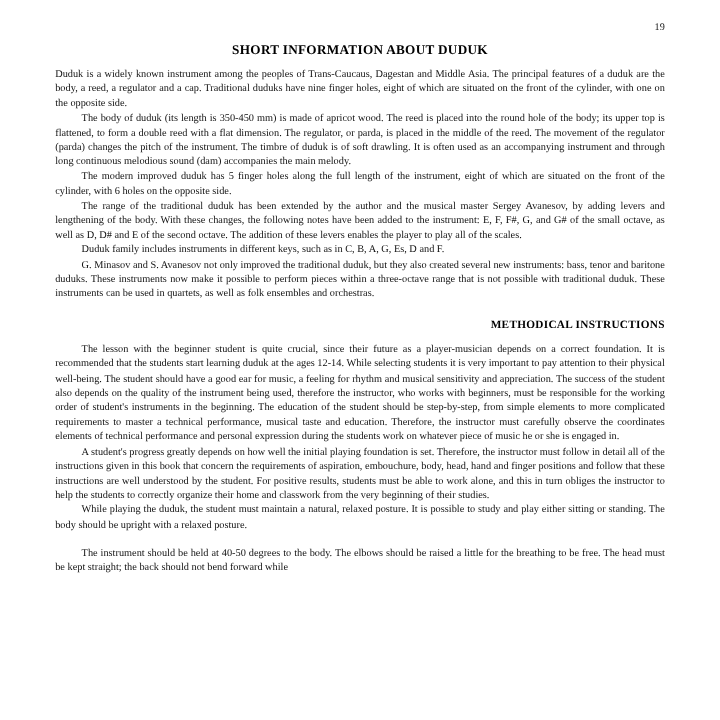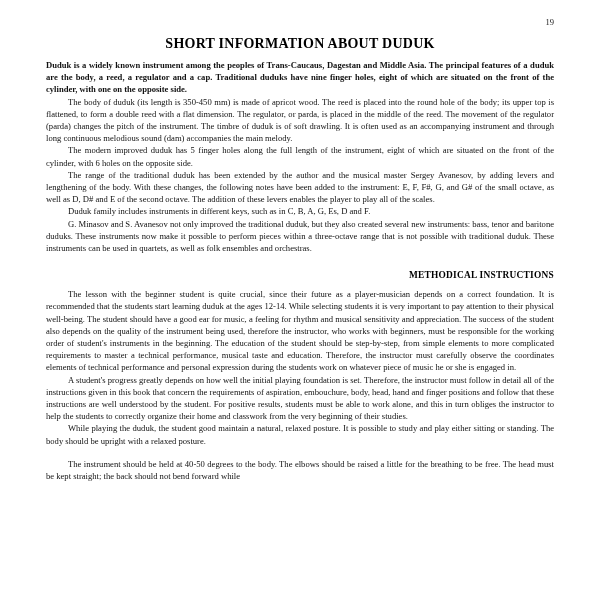--- a/index.html
+++ b/index.html
@@ -27,21 +27,21 @@
     top: 18px;
     right: 46px;
     font-size: 8.5px;
     line-height: 1;
     color: #1a1a1a;
   }
   .doc-body {
     margin-top: 22px;
   }
   h1.section-title {
-    font-size: 14px;
+    font-size: 11px;
     font-weight: bold;
     text-align: center;
     margin: 0 0 7px 0;
     letter-spacing: 0.25px;
     color: #000;
   }
   h2.section-title {
     font-size: 9.4px;
     font-weight: bold;
     text-align: right;
@@ -54,21 +54,20 @@
     line-height: 1.42;
     text-align: justify;
     text-justify: inter-word;
     margin: 0;
     text-indent: 22px;
     color: #111;
     hyphens: none;
   }
   p.para.noindent {
     text-indent: 0;
-    font-weight: bold;
   }
   .gap-med { height: 11px; }
 </style>
 </head>
 <body>
 
 <div class="page">
 
   <div class="page-number">19</div>
 
@@ -82,18 +81,18 @@
     <p class="para">The range of the traditional duduk has been extended by the author and the musical master Sergey Avanesov, by adding levers and lengthening of the body.  With these changes, the following notes have been added to the instrument: E, F, F#, G, and G# of the small octave, as well as D, D# and E of the second octave.  The addition of these levers enables the player to play all of the scales.</p>
     <p class="para">Duduk family includes instruments in different keys, such as in C, B, A, G, Es, D and F.</p>
     <p class="para">G. Minasov and S. Avanesov not only improved the traditional duduk, but they also created several new instruments: bass, tenor and baritone duduks.  These instruments now make it possible to perform pieces within a three-octave range that is not possible with traditional duduk.  These instruments can be used in quartets, as well as folk ensembles and orchestras.</p>
 
     <h2 class="section-title">METHODICAL INSTRUCTIONS</h2>
 
     <p class="para">The lesson with the beginner student is quite crucial, since their future as a player-musician depends on a correct foundation. It is recommended that the students start learning duduk at the ages 12-14. While selecting students it is very important to pay attention to their physical well-being. The student should have a good ear for music, a feeling for rhythm and musical sensitivity and appreciation.  The success  of the student also depends on the quality of the instrument being used, therefore the instructor, who works with beginners, must  be responsible for the working order of student's instruments in the beginning. The education of the student should be step-by-step, from simple elements to more complicated requirements to master a technical performance, musical taste and education. Therefore, the instructor must carefully observe the coordinates elements of technical performance and personal expression during the students work on whatever piece of music he or she is engaged in.</p>
     <p class="para">A student's progress greatly depends on how well the initial playing foundation is set. Therefore, the instructor must  follow in detail all of the instructions given in this book that concern the requirements of aspiration, embouchure, body, head, hand and  finger  positions  and  follow that these  instructions are well understood by the student. For positive results, students must be able to work alone, and this in turn obliges the instructor to help the students to correctly organize their home and classwork from the very beginning of their studies.</p>
 
 
-    <p class="para">While playing the duduk, the student good maintain a natural, relaxed posture. It is possible to study and play either sitting or standing. The body should be upright with a relaxed posture.</p>
+    <p class="para">While playing the duduk, the student must maintain a natural, relaxed posture. It is possible to study and play either sitting or standing. The body should be upright with a relaxed posture.</p>
     <div class="gap-med"></div>
     <p class="para">The instrument should be held at 40-50 degrees to the body. The elbows should be raised a little for the breathing to be free. The head must be kept straight; the back should not bend forward while</p>
 
   </div>
 </div>
 
 </body></html>

